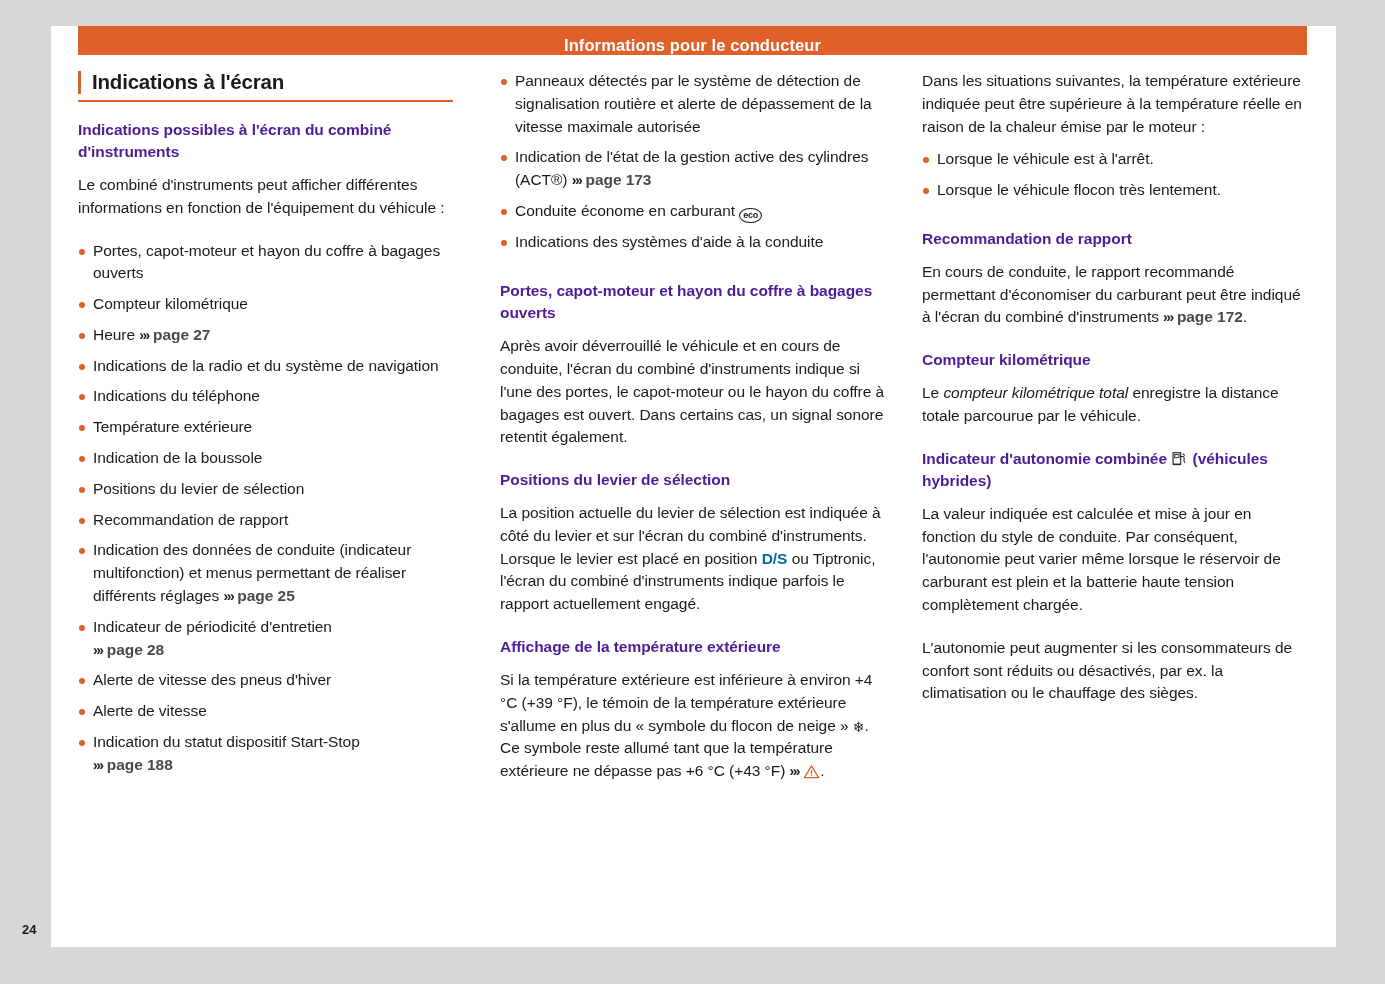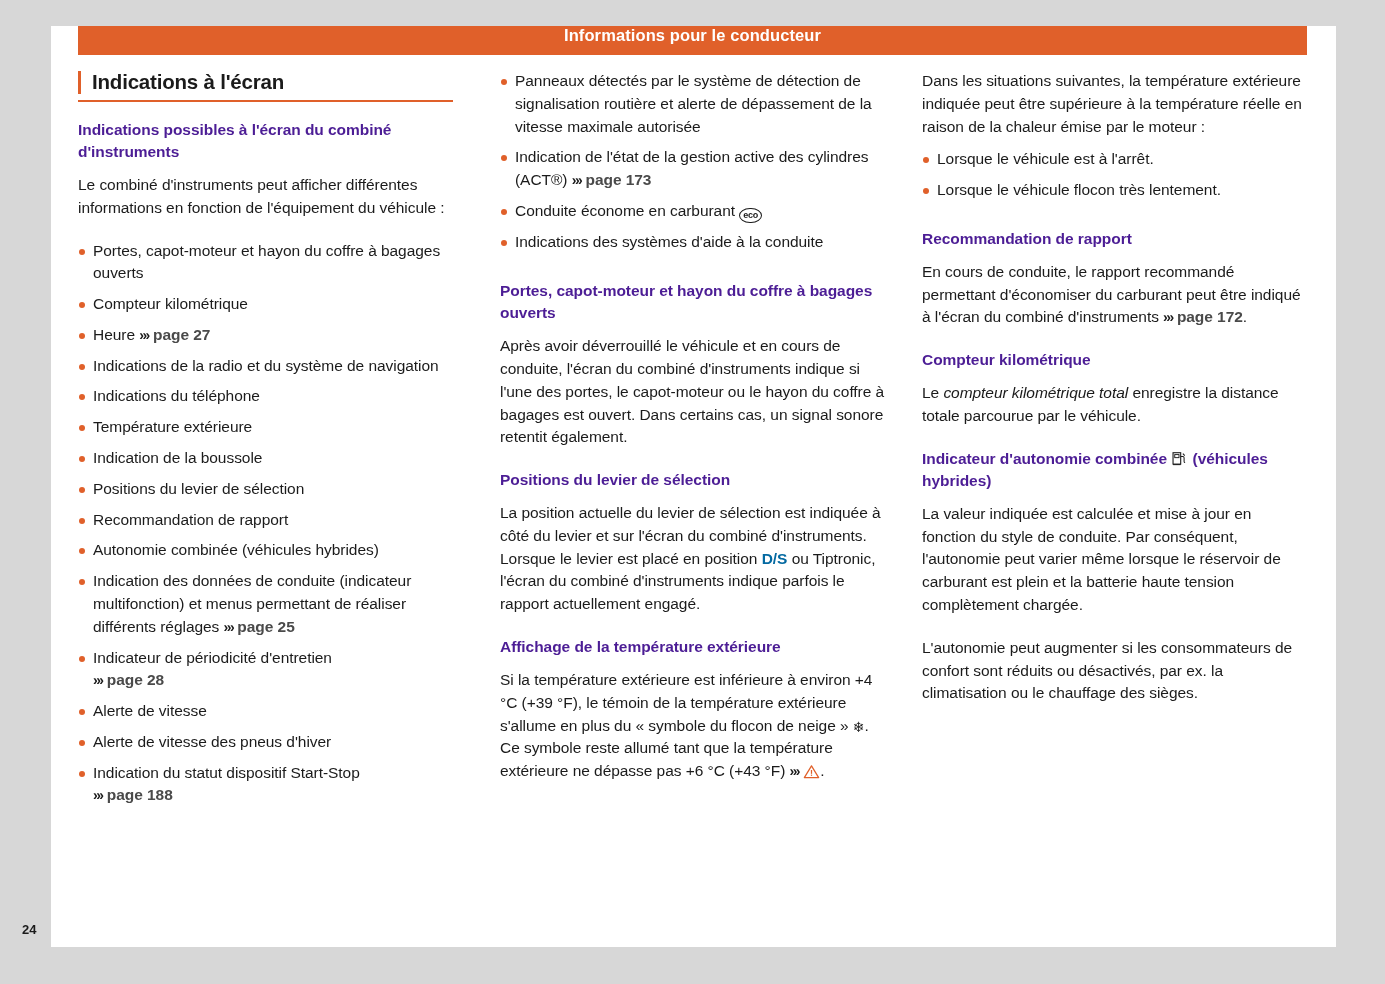--- a/index.html
+++ b/index.html
@@ -36,21 +36,21 @@
     left: 78px;
     top: 26px;
     width: 1229px;
     height: 29px;
     background: #e0602a;
     color: #ffffff;
     font-size: 16.5px;
     font-weight: bold;
     letter-spacing: 0.1px;
     display: flex;
-    align-items: flex-start;
+    align-items: flex-end;
     justify-content: center;
   }
 
   
   .folio {
     position: absolute;
     left: 22px;
     top: 922px;
     font-size: 13px;
     font-weight: bold;
@@ -232,25 +232,24 @@
       <ul class="bullets topgap">
         <li><span>Portes, capot-moteur et hayon du coffre à bagages ouverts</span></li>
         <li><span>Compteur kilométrique</span></li>
         <li><span>Heure</span> <span class="xref"><span class="chev">›››</span> <span>page 27</span></span></li>
         <li><span>Indications de la radio et du système de navigation</span></li>
         <li><span>Indications du téléphone</span></li>
         <li><span>Température extérieure</span></li>
         <li><span>Indication de la boussole</span></li>
         <li><span>Positions du levier de sélection</span></li>
         <li><span>Recommandation de rapport</span></li>
-        <li><span>Autonomie combinée (véhicules hybrides)</span></li>
         <li><span>Indication des données de conduite (indicateur multifonction) et menus permettant de réaliser différents réglages</span> <span class="xref"><span class="chev">›››</span> <span>page 25</span></span></li>
         <li><span>Indicateur de périodicité d'entretien</span><br><span class="xref"><span class="chev">›››</span> <span>page 28</span></span></li>
+        <li><span>Alerte de vitesse des pneus d'hiver</span></li>
         <li><span>Alerte de vitesse</span></li>
-        <li><span>Alerte de vitesse des pneus d'hiver</span></li>
         <li><span>Indication du statut dispositif Start-Stop</span><br><span class="xref"><span class="chev">›››</span> <span>page 188</span></span></li>
       </ul>
     </div>
 
     <div class="col">
 
       <ul class="bullets">
         <li><span>Panneaux détectés par le système de détection de signalisation routière et alerte de dépassement de la vitesse maximale autorisée</span></li>
         <li><span>Indication de l'état de la gestion active des cylindres (ACT®)</span> <span class="xref"><span class="chev">›››</span> <span>page 173</span></span></li>
         <li><span>Conduite économe en carburant</span> <span class="eco-icon">eco</span></li>

